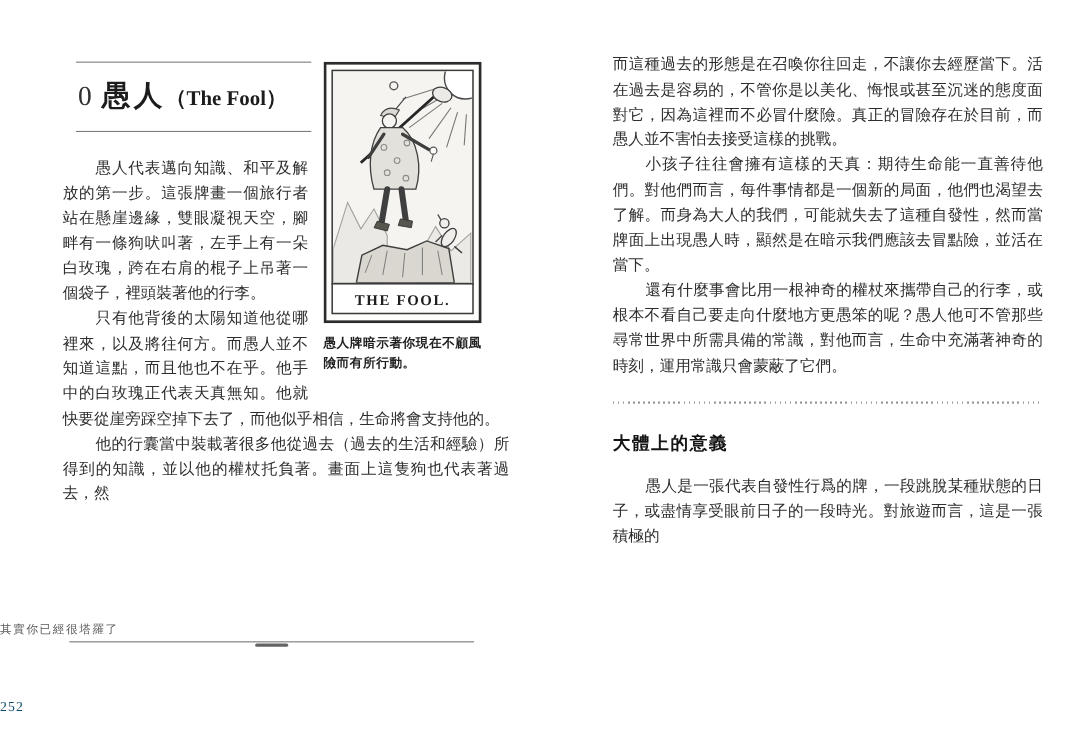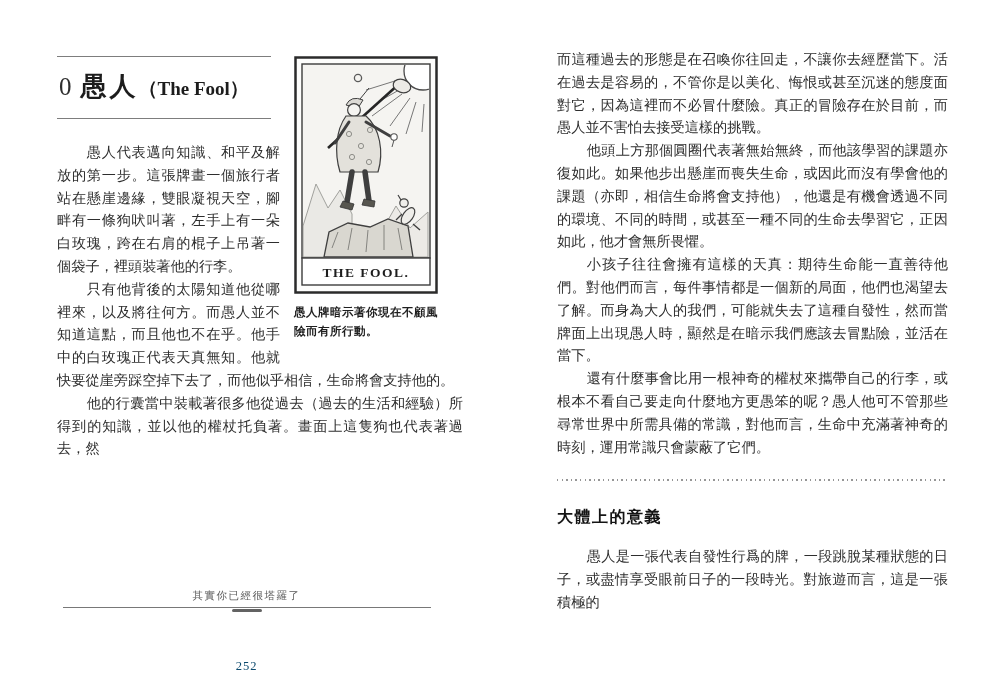--- a/index.html
+++ b/index.html
@@ -9,21 +9,21 @@
     display:flex; overflow:hidden;
   }
   .page { position:relative; width:493px; height:686px; box-sizing:border-box; }
   .content-left { padding:52px 30px 0 57px; }
   .content-right { padding:48px 38px 0 64px; }
 
   
   .chapter-head {
     width:214px; box-sizing:border-box;
     border-top:1.5px solid #7d7d7d; border-bottom:1.5px solid #7d7d7d;
-    padding:15px 2px 14px 2px; margin:4px 0 22px 0;
+    padding:15px 2px 14px 2px; margin:4px 0 22px 12px;
   }
   .chapter-head h1 { margin:0; font-size:26px; line-height:30px; white-space:nowrap; }
   .chap-num { font-weight:400; font-size:25px; margin-right:9px; }
   .chap-zh  { font-weight:700; letter-spacing:3px; color:#1c1c1c; }
   .chap-en  { font-weight:700; font-size:19px; color:#1c1c1c; }
 
   
   .card-block { float:right; width:144px; margin:4px 25px 14px 14px; }
   svg.card { display:block; width:144px; height:238px; }
   .card-caption {
@@ -45,21 +45,21 @@
     margin:21px 0 0 0; height:2px;
     background:repeating-linear-gradient(90deg,#969696 0 1.5px,transparent 1.5px 4.6px);
   }
   .section-heading {
     margin:26px 0 17px 0;
     font-family:Liberation Sans, sans-serif;
     font-weight:700; font-size:16px; letter-spacing:1.5px; color:#141414;
   }
 
   
-  .page-footer { position:absolute; left:0; bottom:12px; width:100%; text-align:center; }
+  .page-footer { position:absolute; left:0; bottom:36px; width:100%; }
   .running-title {
     font-family:"Liberation Sans","DejaVu Sans",sans-serif;
     font-size:10.5px; color:#5a5a5a; letter-spacing:1.5px; margin-bottom:4px;
   }
   .footer-rule { width:368px; margin:0 auto; border-top:1px solid #787878; }
   .footer-mark { width:30px; height:3px; background:#3c3c3c; opacity:.8; border-radius:2px; margin:1px auto 4px auto; }
   .page-number { font-size:12.5px; letter-spacing:1px; color:#0c4a6e;margin-top:47px; }
 </style>
 </head>
 <body>
@@ -162,21 +162,20 @@
       <div class="running-title">其實你已經很塔羅了</div>
       <div class="footer-rule"></div>
       <div class="footer-mark"></div>
       <div class="page-number">252</div>
     </footer>
   </section>
 
   <section class="page">
     <div class="content-right">
       <p class="body-p">而這種過去的形態是在召喚你往回走，不讓你去經歷當下。活在過去是容易的，不管你是以美化、悔恨或甚至沉迷的態度面對它，因為這裡而不必冒什麼險。真正的冒險存在於目前，而愚人並不害怕去接受這樣的挑戰。</p>
-      <p class="body-p indent">他頭上方那個圓圈代表著無始無終，而他該學習的課題亦復如此。如果他步出懸崖而喪失生命，或因此而沒有學會他的課題（亦即，相信生命將會支持他），他還是有機會透過不同的環境、不同的時間，或甚至一種不同的生命去學習它，正因如此，他才會無所畏懼。</p>
       <p class="body-p indent">小孩子往往會擁有這樣的天真：期待生命能一直善待他們。對他們而言，每件事情都是一個新的局面，他們也渴望去了解。而身為大人的我們，可能就失去了這種自發性，然而當牌面上出現愚人時，顯然是在暗示我們應該去冒點險，並活在當下。</p>
       <p class="body-p indent">還有什麼事會比用一根神奇的權杖來攜帶自己的行李，或根本不看自己要走向什麼地方更愚笨的呢？愚人他可不管那些尋常世界中所需具備的常識，對他而言，生命中充滿著神奇的時刻，運用常識只會蒙蔽了它們。</p>
 
       <div class="dotted-divider"></div>
       <h2 class="section-heading">大體上的意義</h2>
       <p class="body-p indent">愚人是一張代表自發性行爲的牌，一段跳脫某種狀態的日子，或盡情享受眼前日子的一段時光。對旅遊而言，這是一張積極的</p>
     </div>
 
   </section>
 

